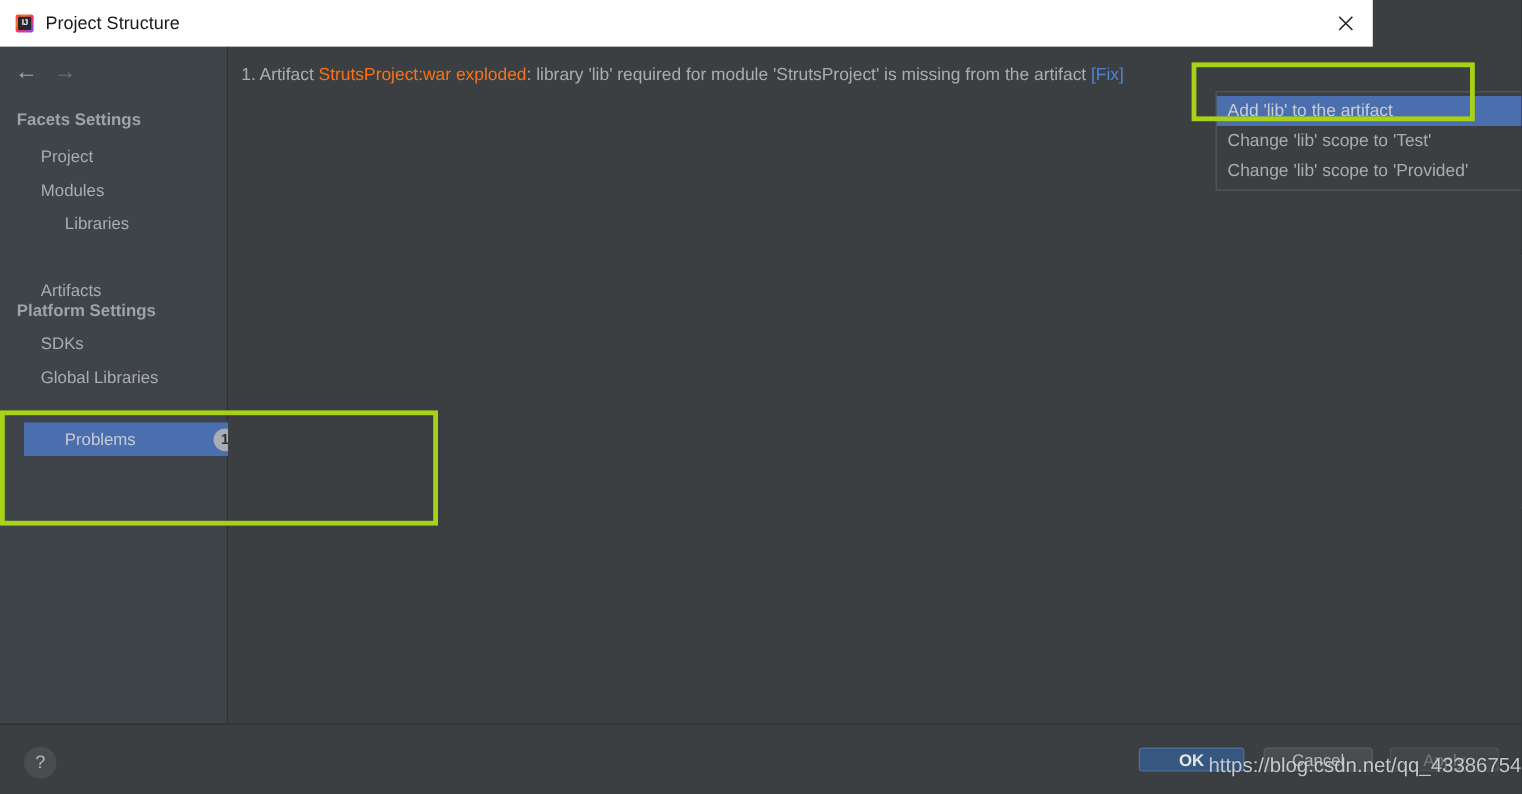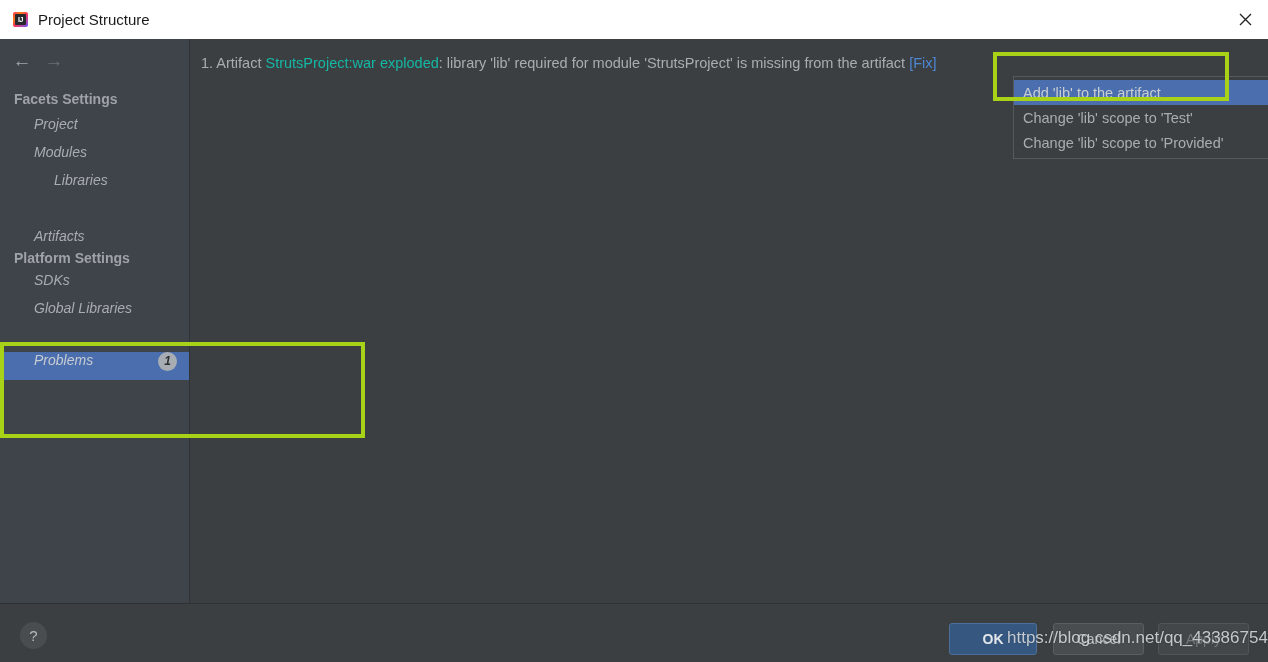--- a/index.html
+++ b/index.html
@@ -16,21 +16,21 @@
     width: 1268px;
     height: 662px;
     overflow: hidden;
     background: #3c3f41;
   }
 
   
   .titlebar {
     position: absolute;
     left: 0; top: 0;
-    width: 1268px; height: 39px;
+    width: 1144px; height: 39px;
     background: #ffffff;
     display: flex;
     align-items: center;
   }
   .title-icon {
     position: relative;
     width: 17px; height: 17px;
     margin-left: 12px;
     flex: none;
   }
@@ -103,23 +103,22 @@
     font-weight: bold;
     color: #9fa3a8;
     white-space: nowrap;
   }
   .sb-item {
     position: absolute;
     left: 0;
     width: 190px;
     height: 28px;
     display: flex;
-    align-items: flex-start;
-    box-sizing: border-box;
-    font-style: italic;
+    align-items: center;
+    box-sizing: border-box;
   }
   .sb-item .lbl {
     margin-left: 34px;
     font-size: 14px;
     color: #a9adb2;
     white-space: nowrap;
   }
   .sb-item.selected {
     background: #4b6eaf;
     width: 189px;
@@ -146,21 +145,21 @@
     background: #3c3f41;
   }
   .problem-line {
     position: absolute;
     left: 11px; top: 16px;
     font-size: 14.5px;
     color: #a9adb2;
     white-space: nowrap;
   }
   .problem-line .lnk {
-    color: #14b8a6;
+    color: #f97316;
   }
   .fix-link {
     color: #4d87d4;
   }
 
   
   .menu {
     position: absolute;
     left: 1013px; top: 76px;
     width: 275px;
@@ -212,21 +211,21 @@
     border-radius: 50%;
     background: #4a4d50;
     color: #b6babe;
     font-size: 15px;
     line-height: 27px;
     text-align: center;
   }
   .btn {
     position: absolute;
     top: 19px;
-    height: 32px;
+    height: 20px;
     border-radius: 3px;
     font-size: 14px;
     display: flex;
     align-items: center;
     justify-content: center;
     box-sizing: border-box;
   }
   #btn-ok {
     left: 949px; width: 88px;
     background: #365880;
@@ -305,21 +304,21 @@
 
     <div class="sb-section" style="top:211px;">Platform Settings</div>
 
     <div class="sb-item" style="top:233px;">
       <span class="lbl">SDKs</span>
     </div>
     <div class="sb-item" style="top:261px;">
       <span class="lbl">Global Libraries</span>
     </div>
 
-    <div class="sb-item selected" style="top:313px;">
+    <div class="sb-item selected" style="top:313px;margin-left:20px;">
       <span class="lbl">Problems</span>
       <span class="badge">1</span>
     </div>
   </div>
 
   <div class="content">
     <div class="problem-line">
       <span>1.</span>
       <span>Artifact</span>
       <span class="lnk">StrutsProject:war exploded</span><span>: library 'lib' required for module 'StrutsProject' is missing from the artifact</span>

